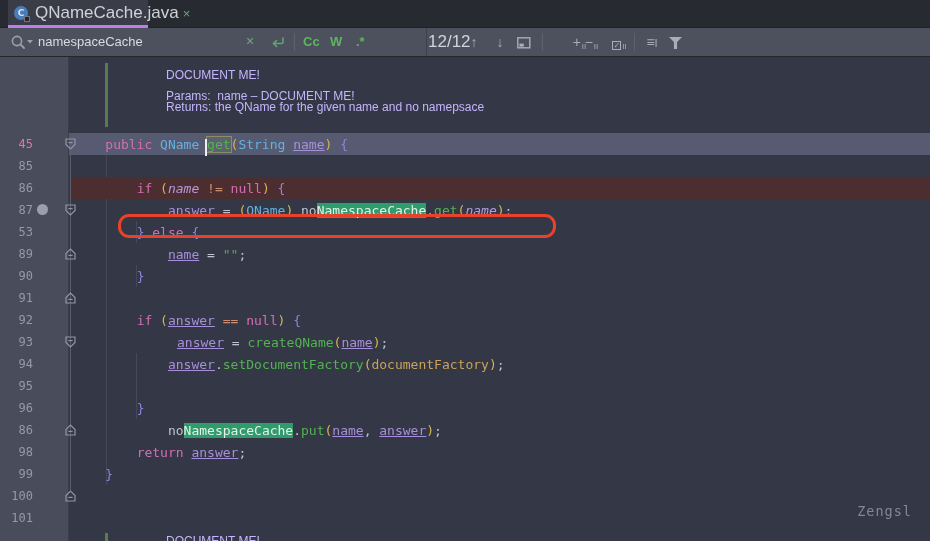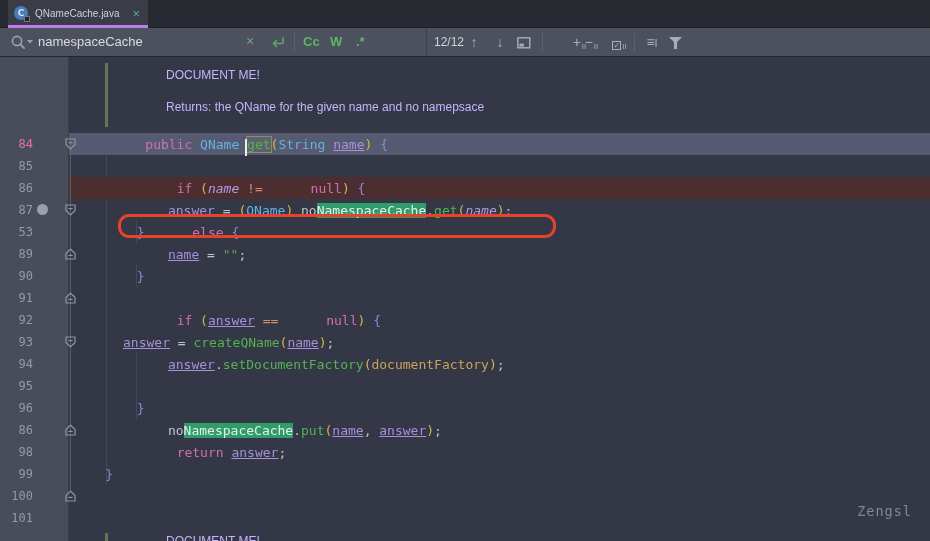--- a/index.html
+++ b/index.html
@@ -11,35 +11,35 @@
   .tabbar{position:absolute;left:0;top:0;width:930px;height:28px;background:#282a31;
           border-bottom:1px solid #1f2126;}
   .tab{position:absolute;left:8px;top:0;height:28px;width:140px;background:#3a3d47;
        display:flex;align-items:center;padding:0 8px 2px 6px;}
   .tab-underline{position:absolute;left:0;bottom:0;width:100%;height:3px;background:#bc7de8;}
   .class-icon{position:relative;width:15px;height:15px;flex:0 0 15px;margin-right:6px;}
   .class-icon .circ{position:absolute;left:0;top:0;width:14px;height:14px;border-radius:50%;
        background:#4a7cba;color:#d9e4f2;font:bold 9px/14px "DejaVu Sans",sans-serif;text-align:center;}
   .class-icon .sq{position:absolute;right:-1px;bottom:-1px;width:6px;height:6px;background:#23252b;
        border:1px solid #70757f;}
-  .tab-label{color:#ced2d9;font-size:10px;white-space:nowrap;flex:1;}
+  .tab-label{color:#ced2d9;font-size:17px;white-space:nowrap;flex:1;}
   .tab-close{color:#64a87e;font-size:13px;line-height:13px;margin-left:4px;cursor:pointer;}
 
   
   .searchbar{position:absolute;left:0;top:28px;width:930px;height:29px;background:#4d515e;
              border-bottom:1px solid #26272c;}
   .sfield{position:absolute;left:0;top:0;width:427px;height:28px;border-right:1px solid #3e414c;}
   .mag{position:absolute;left:10px;top:6px;}
   .squery{position:absolute;left:38px;top:0;height:28px;line-height:28px;color:#d8dbe0;font-size:13px;}
   .sclear{position:absolute;left:246px;top:0;height:28px;line-height:27px;color:#6fa884;font-size:14px;}
   .snl{position:absolute;left:270px;top:7px;}
   .sdiv{position:absolute;top:5px;width:1px;height:18px;background:#5e6270;}
   .stoggle{position:absolute;top:0;height:28px;line-height:28px;color:#5cb65e;font-size:13px;font-weight:bold;}
   .scount{position:absolute;left:428px;top:0;width:42px;height:28px;line-height:28px;text-align:center;
-          color:#d0d3d9;font-size:12px;}
+          color:#d0d3d9;font-size:17px;}
   .sbtn{position:absolute;top:0;height:28px;line-height:28px;color:#a9adb8;font-size:14px;text-align:center;}
   .subicons{font-size:8px;letter-spacing:0px;position:relative;top:2px;left:1px;}
   .checkbox-mini{display:inline-block;width:9px;height:9px;border:1px solid #a9adb8;font-size:8px;
                  line-height:8px;text-align:center;position:relative;top:1px;}
   .funnel{position:absolute;top:9px;width:13px;height:12px;background:#a9adb8;
           clip-path:polygon(0% 0%,100% 0%,62% 42%,62% 100%,38% 100%,38% 42%);}
 
   
   .editor{position:absolute;left:0;top:57px;width:930px;height:484px;background:#343746;overflow:hidden;}
   .gutter{position:absolute;left:0;top:0;width:69px;height:484px;background:#494c5a;
@@ -48,21 +48,21 @@
   .lnum{height:22px;line-height:22px;text-align:right;padding-right:36px;color:#959aa6;
         font:12px/22px "DejaVu Sans Mono",monospace;cursor:pointer;}
   .lnum-current{color:#e472a8;}
 
   .code-rows{position:absolute;left:69px;top:76px;width:861px;}
   .crow{height:22px;line-height:22px;white-space:pre;position:relative;}
   .row-current{background:#575b71;}
   .row-break{background:#4d2e30;}
   .ctext{display:inline-block;padding-left:5px;font:13px/22px "DejaVu Sans Mono",monospace;color:#bfc3cd;}
 
-  .s-kw{color:#d26fb4;margin-left:40px;}
+  .s-kw{color:#d26fb4;}
   .s-cls{color:#64b1e2;}
   .s-mtd{color:#54b351;}
   .s-vu{color:#a78fdb;text-decoration:underline;text-decoration-color:#a78fdb;}
   .s-pi{color:#b29ae2;font-style:italic;}
   .s-fld{color:#c9a359;}
   .s-par{color:#d8b44f;}
   .s-brc{color:#8a86d9;}
   .s-op{color:#cf8e6d;}
   .s-pln{color:#bfc3cd;}
   .s-str{color:#63a54e;}
@@ -147,25 +147,26 @@
     <div class="gutter"></div>
 
     <div class="iguide" style="left:106px;top:98px;height:330px"></div>
     <div class="iguide" style="left:136px;top:164px;height:22px"></div>
     <div class="iguide" style="left:136px;top:208px;height:22px"></div>
     <div class="iguide" style="left:136px;top:296px;height:66px"></div>
 
     <div class="docblock" style="left:105px;top:6px;width:480px;height:64px">
       <span class="docbar"></span>
       <span class="docline" style="top:5px">DOCUMENT ME!</span>
+      <span class="docline" style="top:26px">Params:  name – DOCUMENT ME!</span>
       <span class="docline" style="top:37px">Returns: the QName for the given name and no namepsace</span>
     </div>
 
     <div class="gutter-numbers">
-        <div class="lnum lnum-current">84</div>
+        <div class="lnum lnum-current">45</div>
         <div class="lnum">85</div>
         <div class="lnum">86</div>
         <div class="lnum">87</div>
         <div class="lnum">53</div>
         <div class="lnum">89</div>
         <div class="lnum">90</div>
         <div class="lnum">91</div>
         <div class="lnum">92</div>
         <div class="lnum">93</div>
         <div class="lnum">94</div>
@@ -180,21 +181,21 @@
     <div class="code-rows">
         <div class="crow row-current"><span class="ctext" style="padding-left: 36.32px;"><span class="s-kw">public</span><span class="s-pln"> </span><span class="s-cls">QName</span><span class="s-pln"> </span><span class="s-mtd s-box s-caret">get</span><span class="s-par">(</span><span class="s-cls">String</span><span class="s-pln"> </span><span class="s-vu">name</span><span class="s-par">)</span><span class="s-pln"> </span><span class="s-brc">{</span></span></div>
         <div class="crow"><span class="ctext" style="padding-left: 5px;"></span></div>
         <div class="crow row-break"><span class="ctext" style="padding-left: 67.64px;"><span class="s-kw">if</span><span class="s-pln"> </span><span class="s-par">(</span><span class="s-pi">name</span><span class="s-pln"> </span><span class="s-op">!=</span><span class="s-pln"> </span><span class="s-kw">null</span><span class="s-par">)</span><span class="s-pln"> </span><span class="s-brc">{</span></span></div>
         <div class="crow"><span class="ctext" style="padding-left: 98.96px;"><span class="s-vu">answer</span><span class="s-pln"> = </span><span class="s-par">(</span><span class="s-cls">QName</span><span class="s-par">)</span><span class="s-pln"> no</span><span class="s-hl">NamespaceCache</span><span class="s-pln">.</span><span class="s-mtd">get</span><span class="s-par">(</span><span class="s-pi">name</span><span class="s-par">)</span><span class="s-pln">;</span></span></div>
         <div class="crow"><span class="ctext" style="padding-left: 67.64px;"><span class="s-brc">}</span><span class="s-pln"> </span><span class="s-kw">else</span><span class="s-pln"> </span><span class="s-brc">{</span></span></div>
         <div class="crow"><span class="ctext" style="padding-left: 98.96px;"><span class="s-vu">name</span><span class="s-pln"> = </span><span class="s-str">""</span><span class="s-pln">;</span></span></div>
         <div class="crow"><span class="ctext" style="padding-left: 67.64px;"><span class="s-brc">}</span></span></div>
         <div class="crow"><span class="ctext" style="padding-left: 5px;"></span></div>
         <div class="crow"><span class="ctext" style="padding-left: 67.64px;"><span class="s-kw">if</span><span class="s-pln"> </span><span class="s-par">(</span><span class="s-vu">answer</span><span class="s-pln"> </span><span class="s-op">==</span><span class="s-pln"> </span><span class="s-kw">null</span><span class="s-par">)</span><span class="s-pln"> </span><span class="s-brc">{</span></span></div>
-        <div class="crow"><span class="ctext" style="padding-left: 54px;"><span class="s-vu">answer</span><span class="s-pln"> = </span><span class="s-mtd">createQName</span><span class="s-par">(</span><span class="s-vu">name</span><span class="s-par">)</span><span class="s-pln">;</span></span></div>
+        <div class="crow"><span class="ctext" style="padding-left: 108px;"><span class="s-vu">answer</span><span class="s-pln"> = </span><span class="s-mtd">createQName</span><span class="s-par">(</span><span class="s-vu">name</span><span class="s-par">)</span><span class="s-pln">;</span></span></div>
         <div class="crow"><span class="ctext" style="padding-left: 98.96px;"><span class="s-vu">answer</span><span class="s-pln">.</span><span class="s-mtd">setDocumentFactory</span><span class="s-par">(</span><span class="s-fld">documentFactory</span><span class="s-par">)</span><span class="s-pln">;</span></span></div>
         <div class="crow"><span class="ctext" style="padding-left: 98.96px; margin-top: 45px;"><span class="s-pln">no</span><span class="s-hl">NamespaceCache</span><span class="s-pln">.</span><span class="s-mtd">put</span><span class="s-par">(</span><span class="s-vu">name</span><span class="s-pln">, </span><span class="s-vu">answer</span><span class="s-par">)</span><span class="s-pln">;</span></span></div>
         <div class="crow"><span class="ctext" style="padding-left: 67.64px;"><span class="s-brc">}</span></span></div>
         <div class="crow"><span class="ctext" style="padding-left: 5px;"></span></div>
         <div class="crow"><span class="ctext" style="padding-left: 67.64px;"><span class="s-kw">return</span><span class="s-pln"> </span><span class="s-vu">answer</span><span class="s-pln">;</span></span></div>
         <div class="crow"><span class="ctext" style="padding-left: 36.32px;"><span class="s-brc">}</span></span></div>
         <div class="crow"><span class="ctext" style="padding-left: 5px;"></span></div>
       </div>
 
     <div class="foldline" style="top:93px;height:340px"></div>

